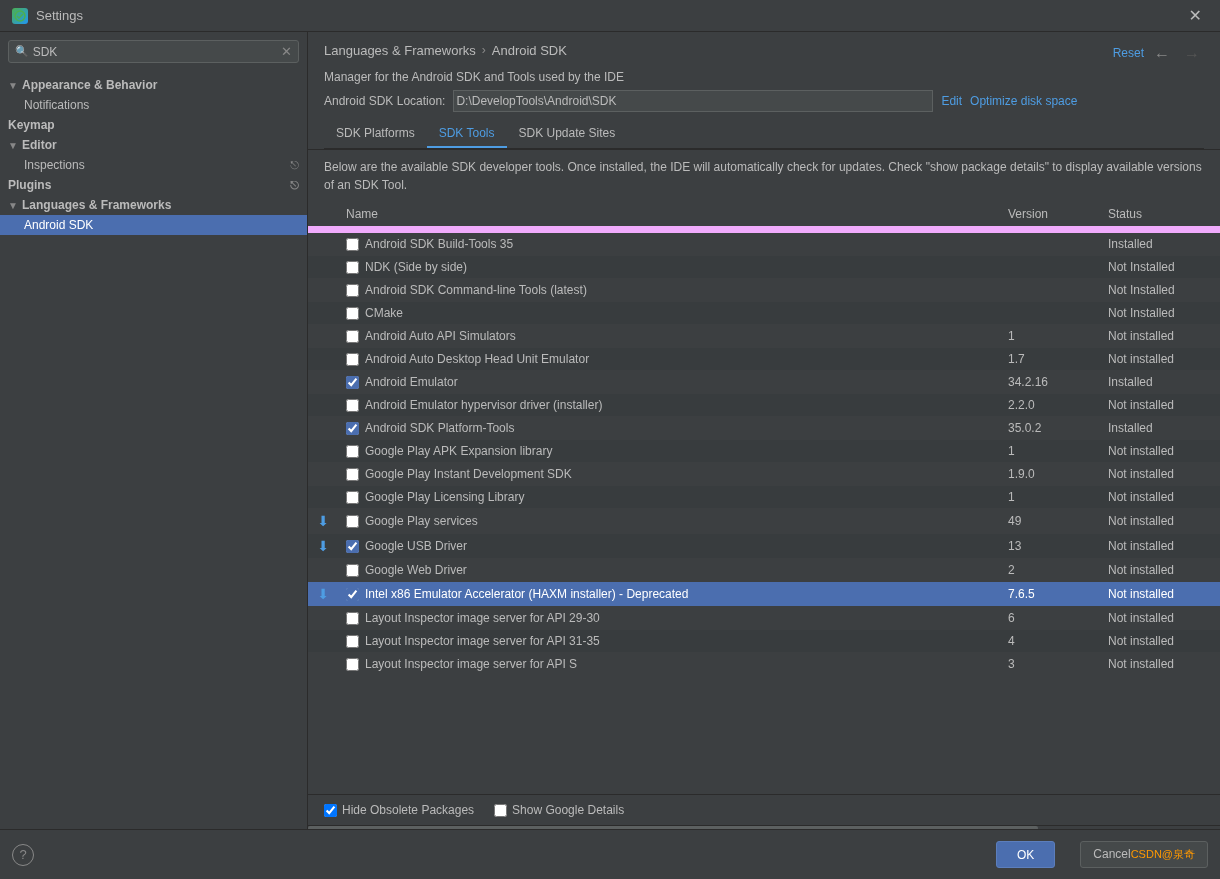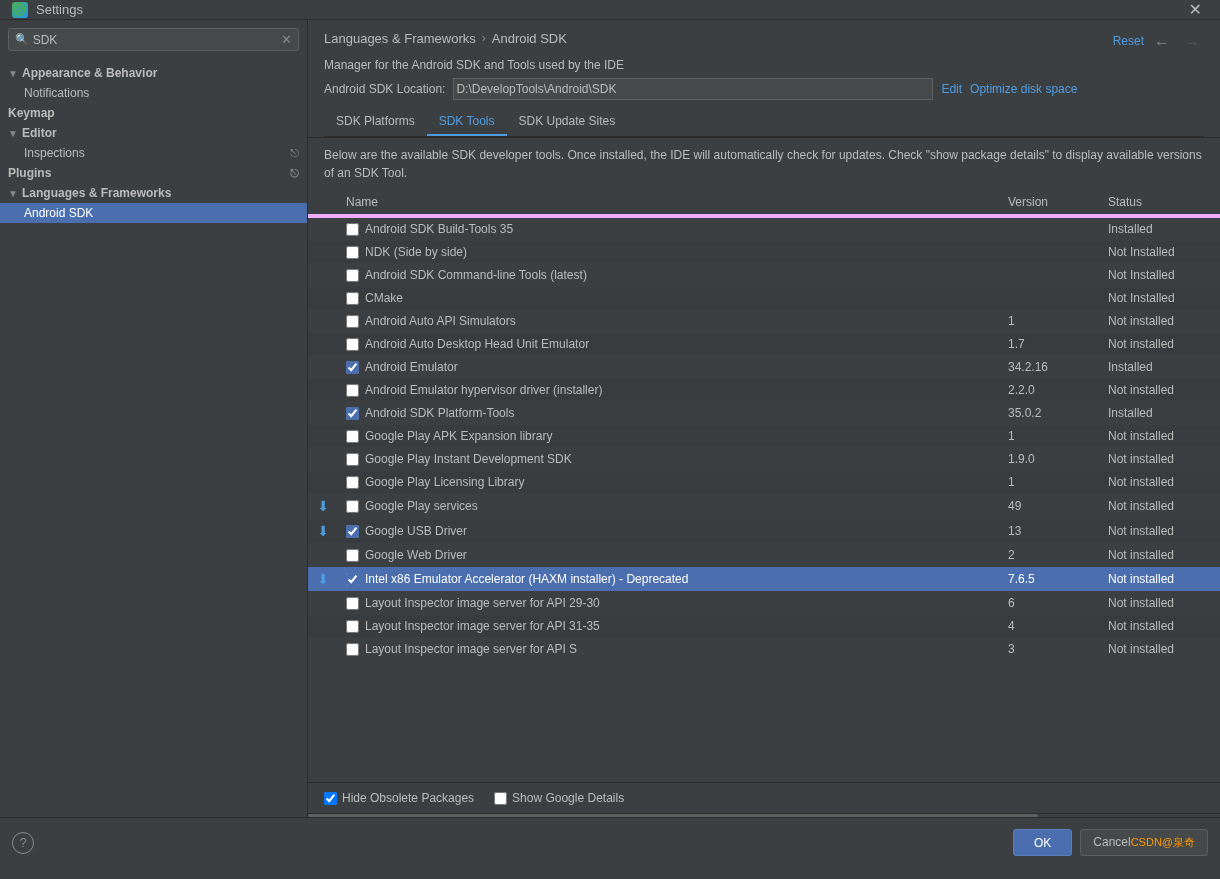--- a/index.html
+++ b/index.html
@@ -14,21 +14,21 @@
     }
 
     
     .title-bar {
       display: flex;
       align-items: center;
       justify-content: space-between;
       background: #3c3f41;
       padding: 6px 12px;
       border-bottom: 1px solid #2b2b2b;
-      height: 20px;
+      height: 32px;
     }
     .title-bar-left {
       display: flex;
       align-items: center;
       gap: 8px;
     }
     .app-icon {
       width: 16px;
       height: 16px;
       background: linear-gradient(135deg, #4CAF50, #2196F3);
@@ -219,21 +219,21 @@
       overflow-y: auto;
       background: #3c3f41;
     }
 
     table {
       width: 100%;
       border-collapse: collapse;
     }
     thead tr {
       background: #3c3f41;
-      border-bottom: 4px solid #f0abfc;
+      border-bottom: 7px solid #f0abfc;
     }
     thead th {
       padding: 5px 8px;
       text-align: left;
       color: #bbbbbb;
       font-weight: normal;
       font-size: 12px;
     }
     th.version-col { width: 100px; }
     th.status-col { width: 120px; }
@@ -317,20 +317,21 @@
       border-radius: 3px;
     }
     .cancel-btn {
       background: #45494a;
       border: 1px solid #5c6060;
       color: #bbbbbb;
       padding: 5px 12px;
       cursor: pointer;
       font-size: 12px;
       border-radius: 3px;
+      margin-left: 17px;
     }
 
     
     .table-container::-webkit-scrollbar { width: 8px; }
     .table-container::-webkit-scrollbar-track { background: #3c3f41; }
     .table-container::-webkit-scrollbar-thumb { background: #5c6060; border-radius: 4px; }
 
     .relative-header { position: relative; }
   </style>
 </head>

